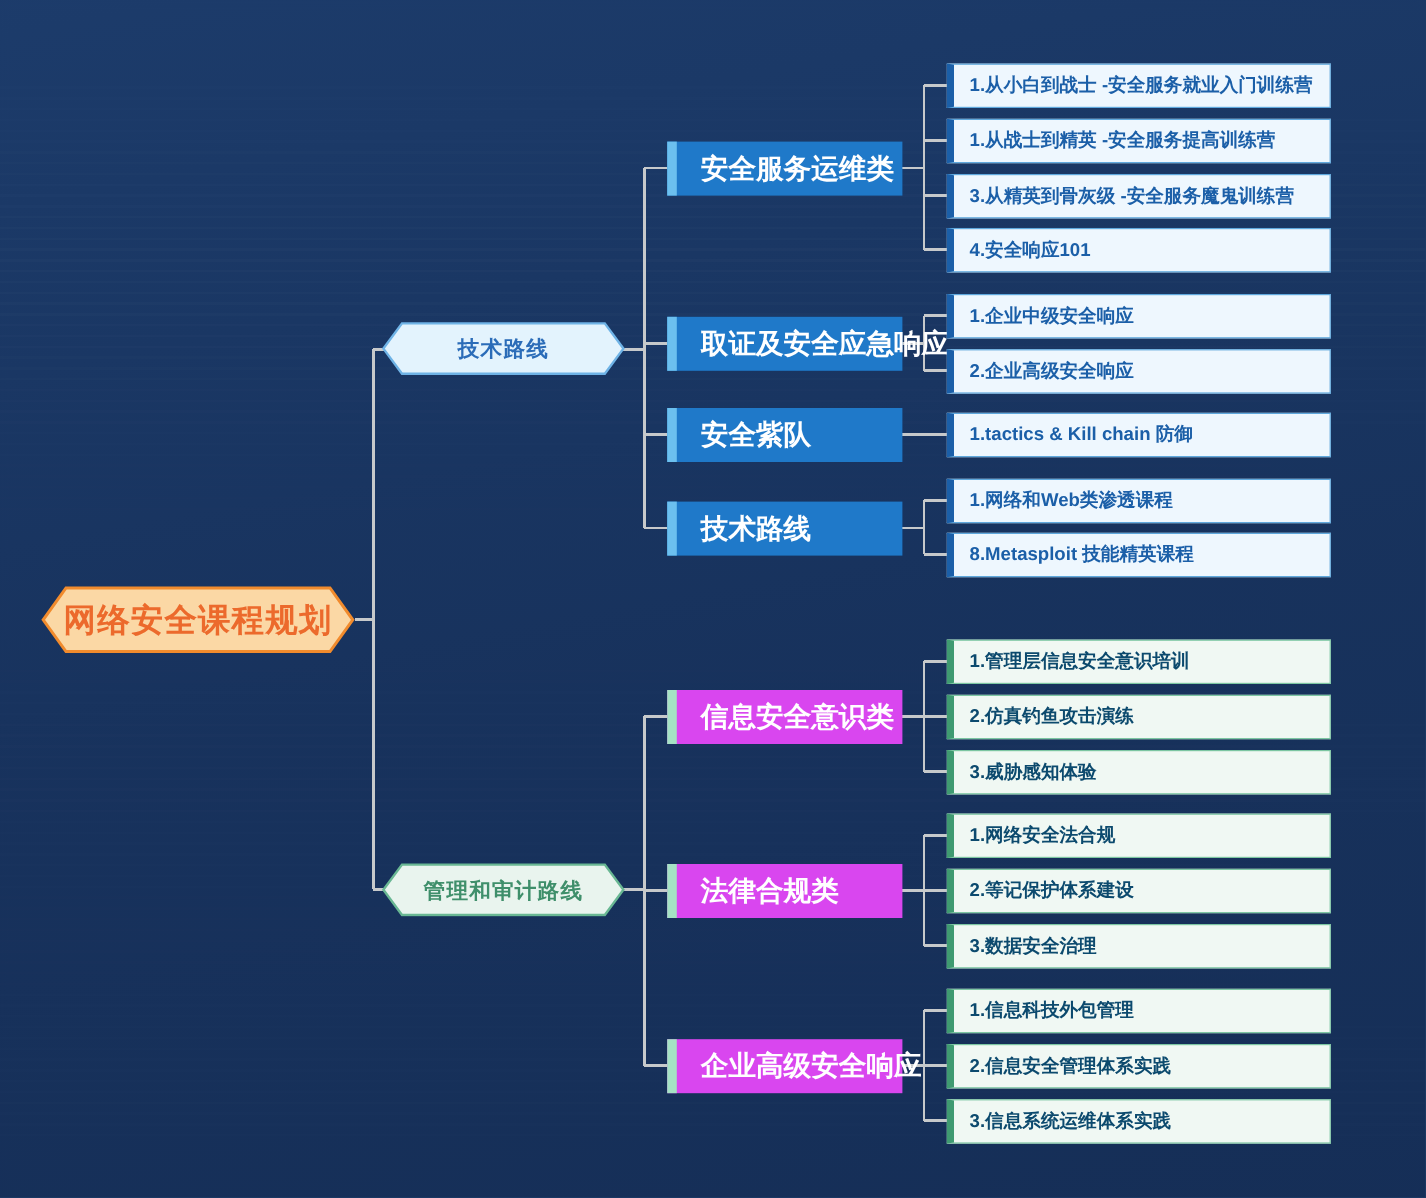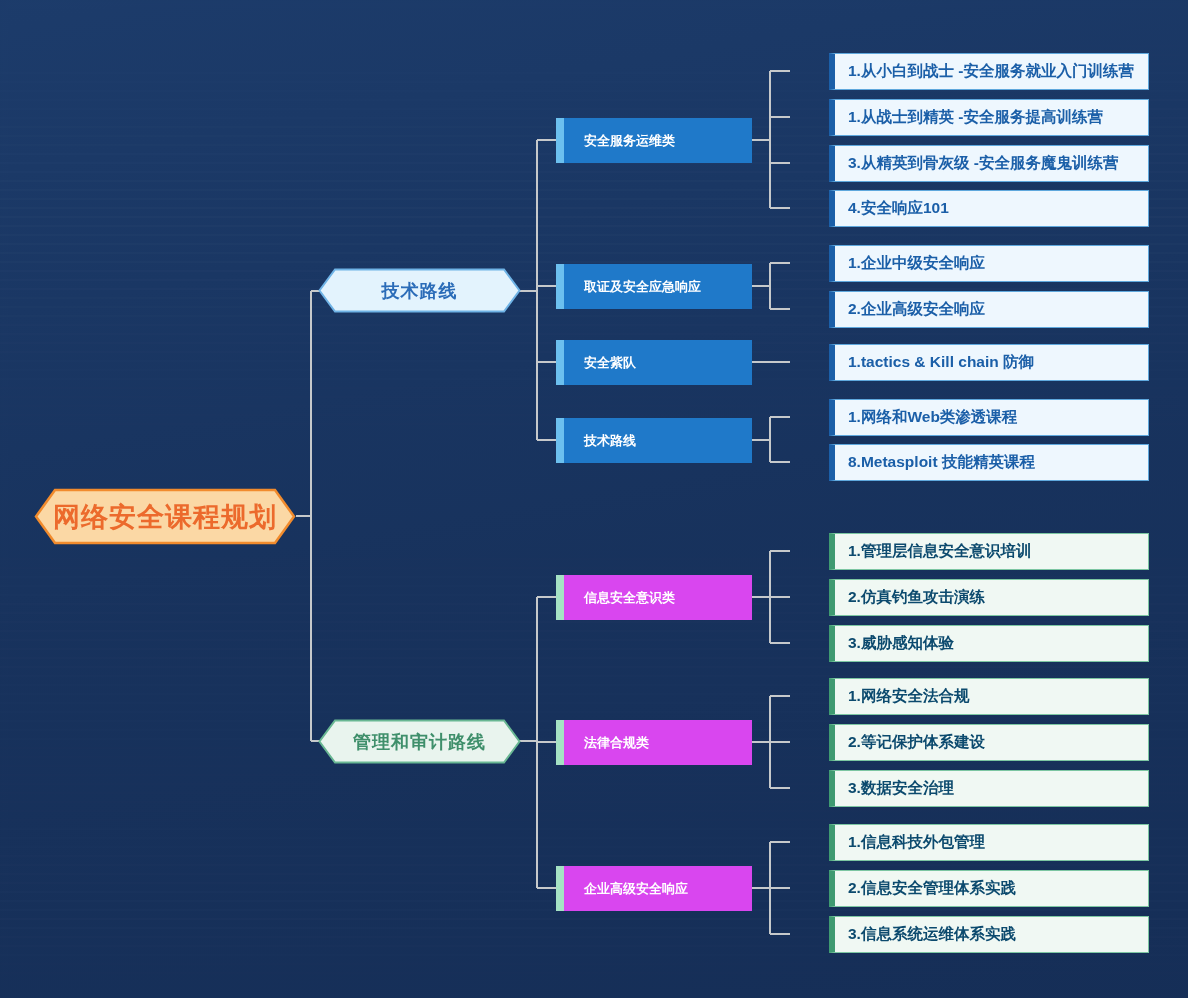--- a/index.html
+++ b/index.html
@@ -153,38 +153,37 @@
     stroke: #69b793;
     stroke-width: 2;
   }
 
   
   .cat {
     height: 45px;
     left: 556px;
     width: 196px;
     color: #ffffff;
-    font-size: 13px;
+    font-size: 23px;
     font-weight: bold;
     padding-left: 20px;
     border-left: 8px solid;
   }
   .cat.blue  { background: #1f79c9; border-left-color: #6cc0ef; }
   .cat.green { background: #d946ef; border-left-color: #a5e2c4; }
 
   
   .leaf {
     height: 37px;
     left: 789px;
     width: 320px;
     font-size: 15.5px;
     font-weight: bold;
     padding-left: 13px;
     border-left: 6px solid;
-    margin-left: 40px;
   }
   .leaf.blue {
     background: #eef7fe;
     border: 1px solid #5fa8dd;
     border-left: 6px solid #1b5fa8;
     color: #1b5fa8;
   }
   .leaf.green {
     background: #f0f8f3;
     border: 1px solid #7cc6a2;

